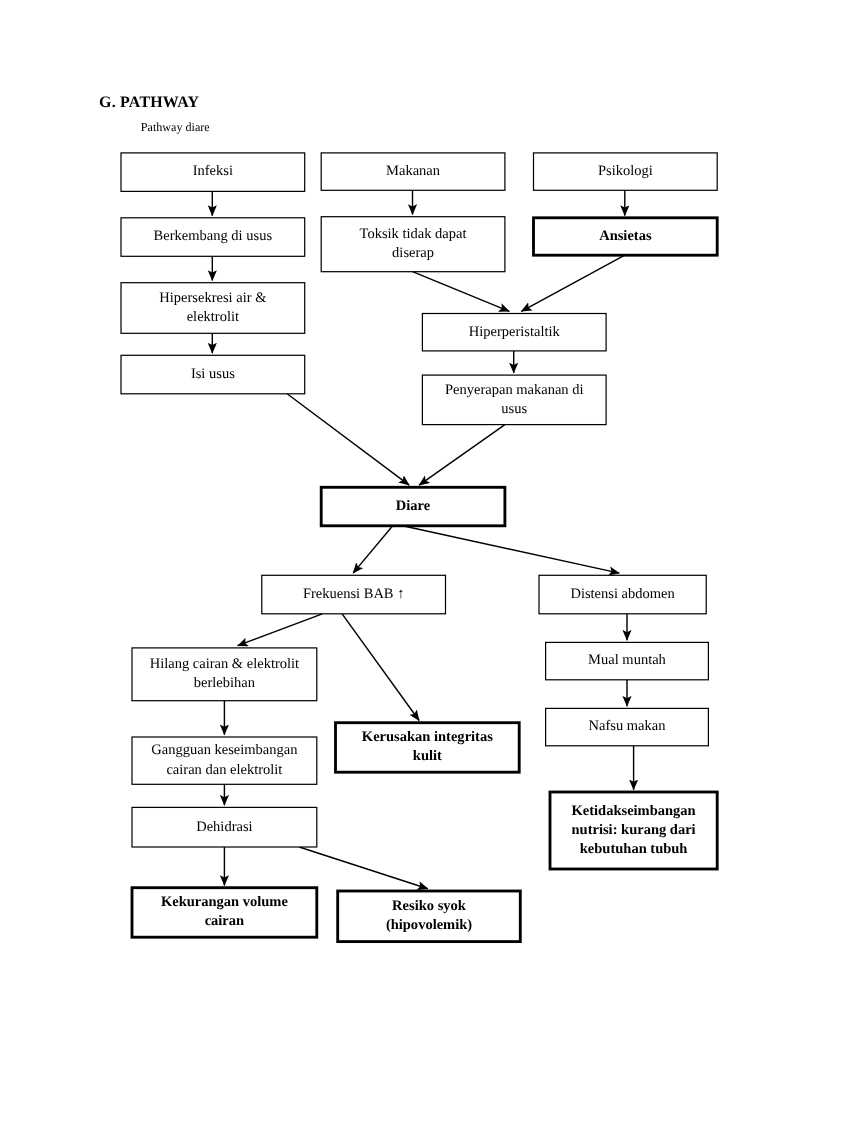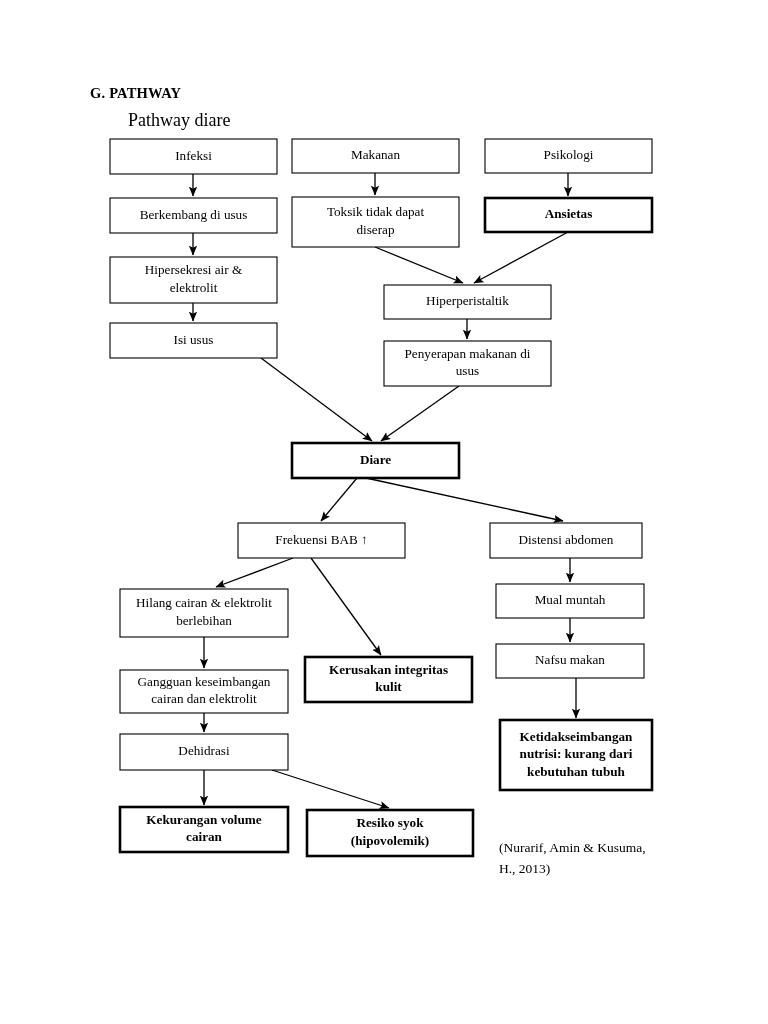--- a/index.html
+++ b/index.html
@@ -26,21 +26,21 @@
     top: 85px;
     font-size: 14.5px;
     font-weight: bold;
     letter-spacing: 0.2px;
     white-space: nowrap;
   }
   .subheading {
     position: absolute;
     left: 128px;
     top: 110px;
-    font-size: 18px;
+    font-size: 11px;
     white-space: nowrap;
   }
   .citation {
     position: absolute;
     left: 499px;
     top: 838px;
     width: 150px;
     font-size: 13.5px;
     line-height: 1.55;
   }
@@ -197,15 +197,14 @@
           <rect x="120" y="807" width="168" height="45" class="nodebox strong"></rect>
           <text x="204" y="820.75" class="nodelabel bold"><tspan x="204">Kekurangan volume</tspan><tspan x="204" dy="17.5">cairan</tspan></text>
         </g>
         <g>
           <rect x="307" y="810" width="166" height="46" class="nodebox strong"></rect>
           <text x="390" y="824.25" class="nodelabel bold"><tspan x="390">Resiko syok</tspan><tspan x="390" dy="17.5">(hipovolemik)</tspan></text>
         </g>
       </g>
   </svg>
 
-  <div class="citation">(Nurarif, Amin &amp; Kusuma, H., 2013)</div>
 
 </div>
 
 </body></html>

